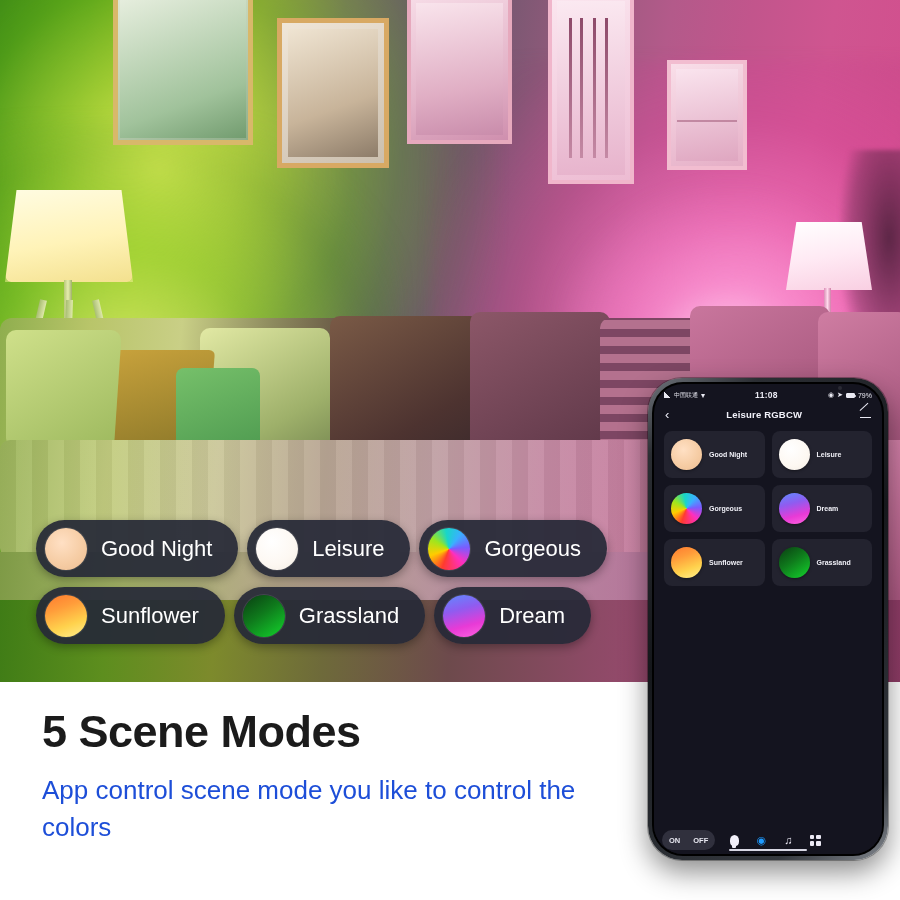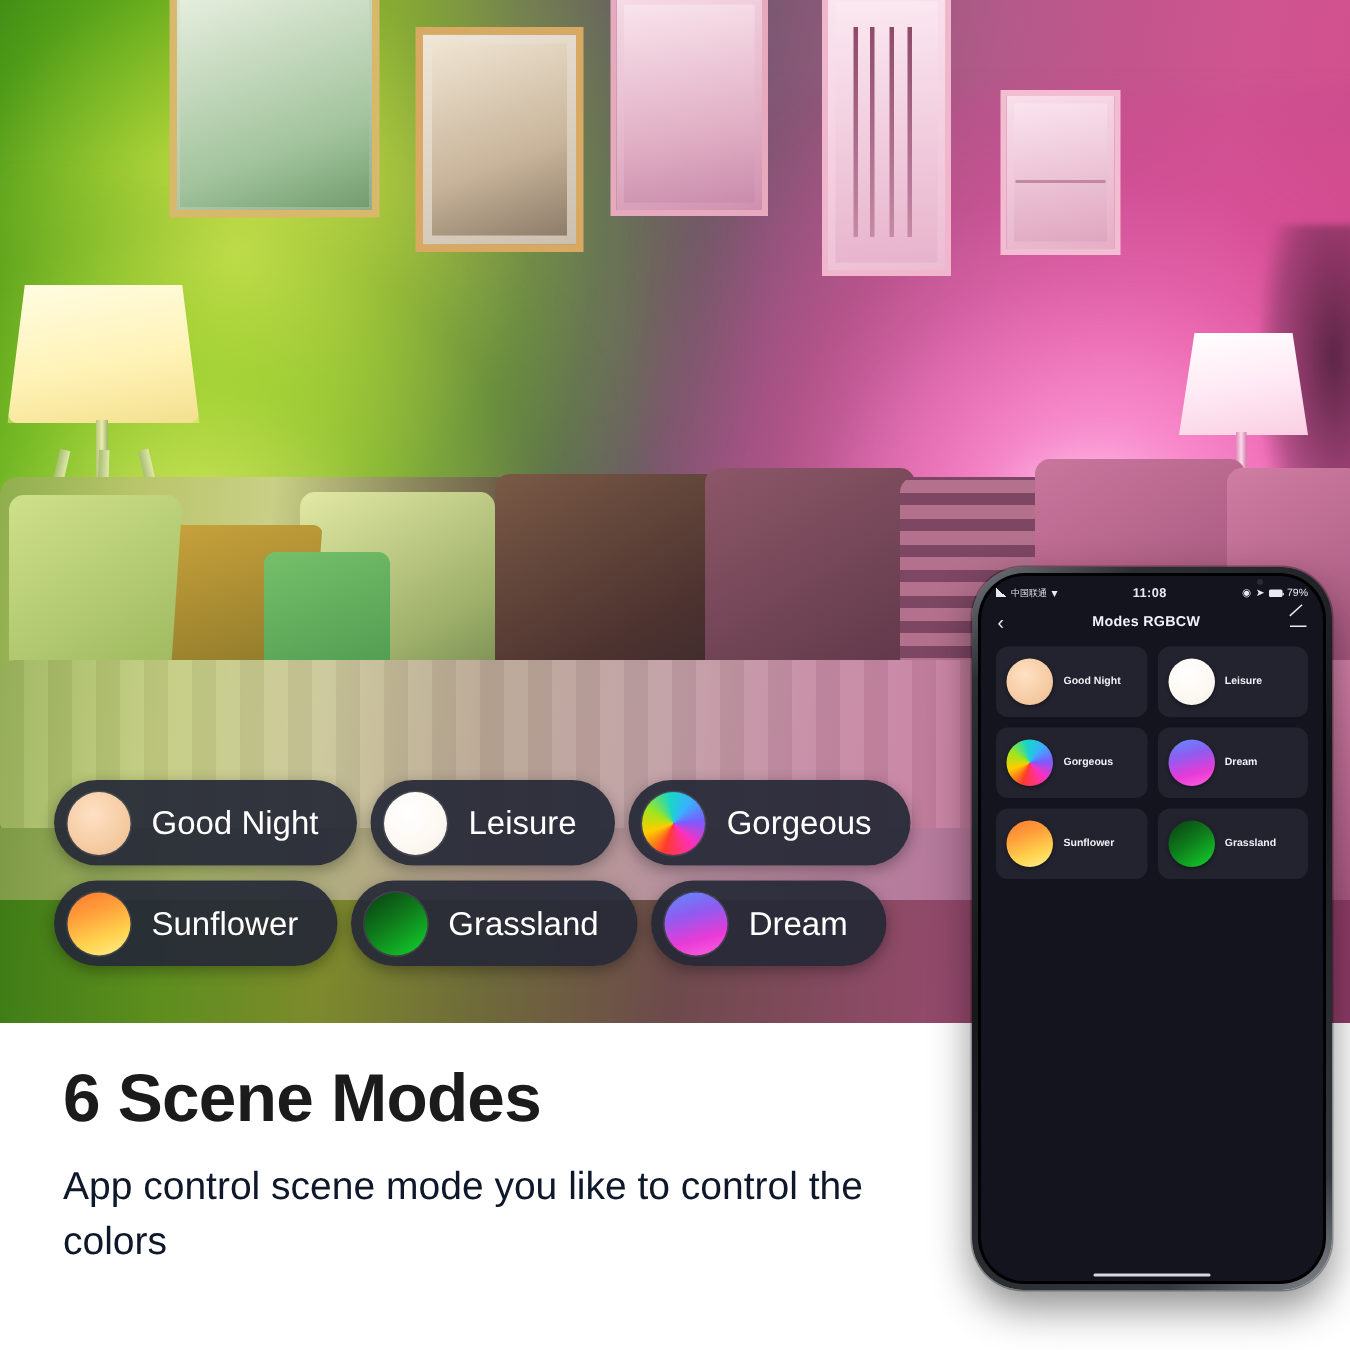--- a/index.html
+++ b/index.html
@@ -225,21 +225,21 @@
   .sw-grassland { background:linear-gradient(145deg, #0a3d12 0%, #0f7a1c 45%, #13d52c 100%); }
   .sw-dream     { background:linear-gradient(165deg, #5f8bff 0%, #8f5cf0 35%, #e83ad6 70%, #ff63e0 100%); }
 
   
   .copy { position:absolute; left:42px; top:706px; width:600px; }
   .headline {
     font-size:45px; font-weight:bold; color:#1b1b1b; letter-spacing:-0.5px;
     font-family:"Liberation Sans", sans-serif;
   }
   .subcopy {
-    margin-top:14px; font-size:26px; line-height:1.42; color:#0f172a;
+    margin-top:14px; font-size:26px; line-height:1.42; color:#1d4ed8;
     font-family:"Liberation Sans", sans-serif;
   }
 
   
   .phone {
     position:absolute; left:648px; top:378px; width:240px; height:482px;
     border-radius:34px;
     background:linear-gradient(145deg,#70757c 0%,#2b2e33 12%,#15171b 45%,#34383e 88%,#83888f 100%);
     padding:4px;
     box-shadow:0 12px 28px rgba(0,0,0,.45), 0 0 0 1px rgba(0,0,0,.3);
@@ -414,21 +414,21 @@
       <span class="label">Grassland</span>
     </div>
     <div class="chip">
       <span class="swatch sw-dream"></span>
       <span class="label">Dream</span>
     </div>
   </div>
 </div>
 
 <div class="copy">
-  <div class="headline">6 Scene Modes</div>
+  <div class="headline">5 Scene Modes</div>
   <div class="subcopy">App control scene mode you like to control the colors</div>
 </div>
 
 <div class="phone">
   <div class="phone-inner">
     <div class="screen">
       <span class="notch-dot"></span>
 
       <div class="statusbar">
         <span class="sb-left">
@@ -440,21 +440,21 @@
         <span class="sb-right">
           <span style="font-size:7px">◉</span>
           <span style="font-size:7px">➤</span>
           <span class="batt"></span>
           <span>79%</span>
         </span>
       </div>
 
       <div class="navbar">
         <span class="nav-back">‹</span>
-        <span class="nav-title">Modes RGBCW</span>
+        <span class="nav-title">Leisure RGBCW</span>
         <span class="nav-edit"></span>
       </div>
 
       <div class="scene-grid">
         <div class="scene-card">
           <span class="dot sw-goodnight"></span>
           <span class="name">Good Night</span>
         </div>
         <div class="scene-card">
           <span class="dot sw-leisure"></span>
@@ -471,16 +471,37 @@
         <div class="scene-card">
           <span class="dot sw-sunflower"></span>
           <span class="name">Sunflower</span>
         </div>
         <div class="scene-card">
           <span class="dot sw-grassland"></span>
           <span class="name">Grassland</span>
         </div>
       </div>
 
+      <div class="tabbar">
+        <div class="onoff">
+          <span>ON</span>
+          <span>OFF</span>
+        </div>
+        <div class="tab-icons">
+          <span class="ti">
+              <span class="bulb"></span>
+            </span>
+          <span class="ti active">◉</span>
+          <span class="ti">♫</span>
+          <span class="ti">
+            <span class="grid4">
+                <i></i>
+                <i></i>
+                <i></i>
+                <i></i>
+              </span>
+          </span>
+        </div>
+      </div>
       <span class="home-ind"></span>
     </div>
   </div>
 </div>
 
 </body></html>

